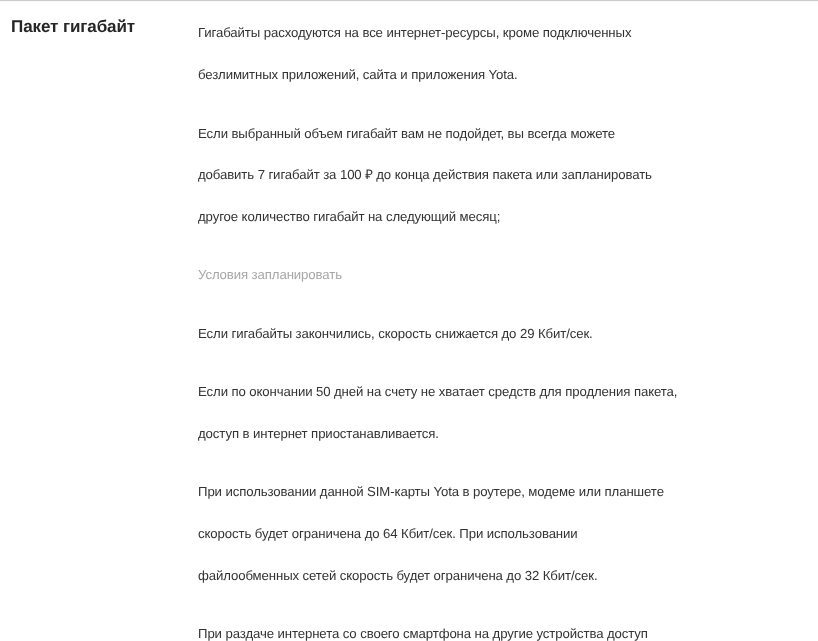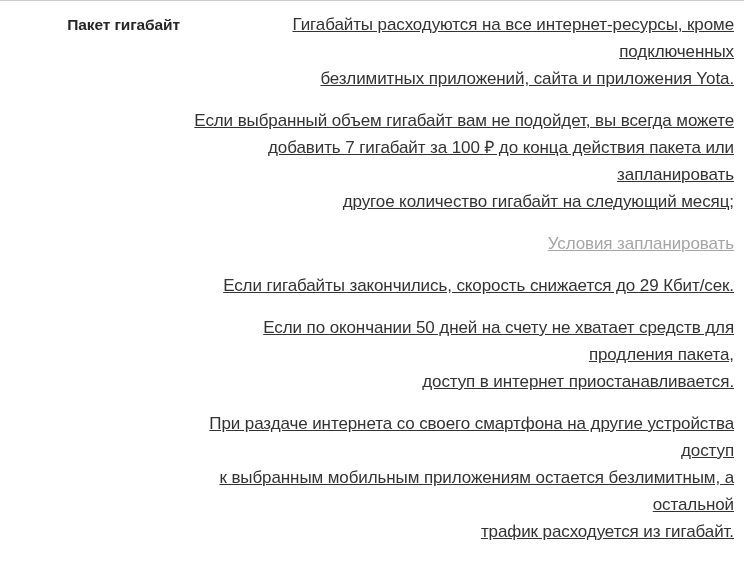--- a/index.html
+++ b/index.html
@@ -14,21 +14,20 @@
     font-family: "Liberation Sans", sans-serif;
     color: #333333;
   }
   .spec-row {
     display: flex;
     width: 744px;
     height: 432px;
     box-sizing: border-box;
     border-top: 1px solid #cccccc;
     padding-top: 10px;
-    text-align: right;
   }
   .label-col {
     width: 180px;
     box-sizing: border-box;
     padding-left: 10px;
     flex: 0 0 auto;
   }
   .row-title {
     margin: 0;
     font-size: 15.5px;
@@ -38,26 +37,25 @@
     letter-spacing: -0.1px;
   }
   .content-col {
     width: 564px;
     flex: 0 0 auto;
     box-sizing: border-box;
     padding-right: 10px;
   }
   .content-col p {
     margin: 0 0 15px 0;
-    font-size: 17px;
-    line-height: 27px;
+    font-size: 12px;
+    line-height: 38px;
     letter-spacing: -0.1px;
     white-space: pre-line;
     color: #333333;
-    text-decoration: underline;
   }
   .subheading {
     color: #a6a6a6 !important;
   }
 </style>
 </head>
 <body>
 
 <div class="spec-row">
   <div class="label-col">
@@ -66,17 +64,20 @@
   <div class="content-col">
     <p>Гигабайты расходуются на все интернет-ресурсы, кроме подключенных
 безлимитных приложений, сайта и приложения Yota.</p>
     <p>Если выбранный объем гигабайт вам не подойдет, вы всегда можете
 добавить 7 гигабайт за 100 ₽ до конца действия пакета или запланировать
 другое количество гигабайт на следующий месяц;</p>
     <p class="subheading">Условия запланировать</p>
     <p>Если гигабайты закончились, скорость снижается до 29 Кбит/сек.</p>
     <p>Если по окончании 50 дней на счету не хватает средств для продления пакета,
 доступ в интернет приостанавливается.</p>
+    <p>При использовании данной SIM-карты Yota в роутере, модеме или планшете
+скорость будет ограничена до 64 Кбит/сек. При использовании
+файлообменных сетей скорость будет ограничена до 32 Кбит/сек.</p>
     <p>При раздаче интернета со своего смартфона на другие устройства доступ
 к выбранным мобильным приложениям остается безлимитным, а остальной
 трафик расходуется из гигабайт.</p>
   </div>
 </div>
 
 </body></html>

